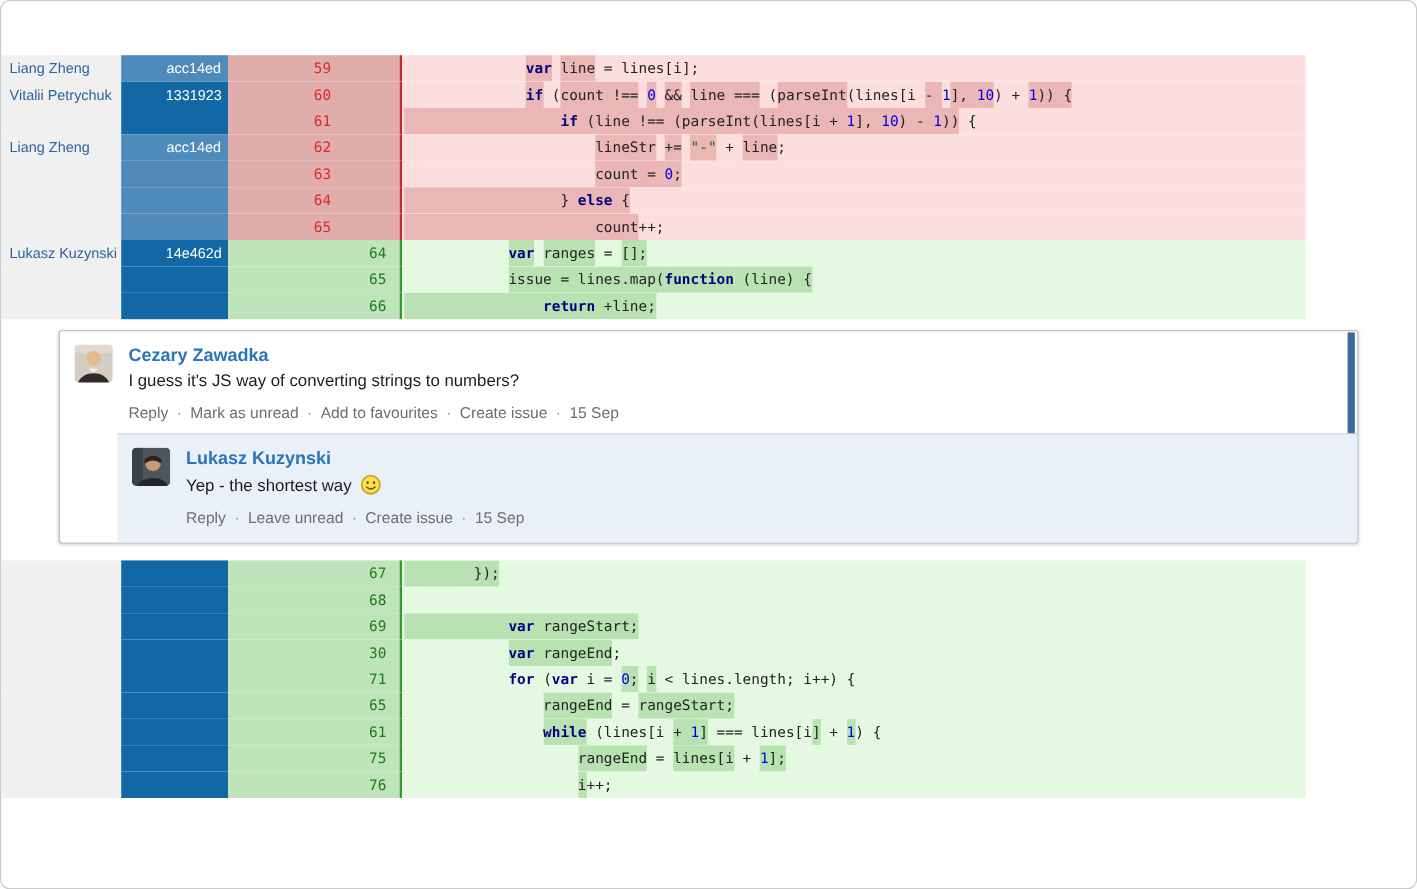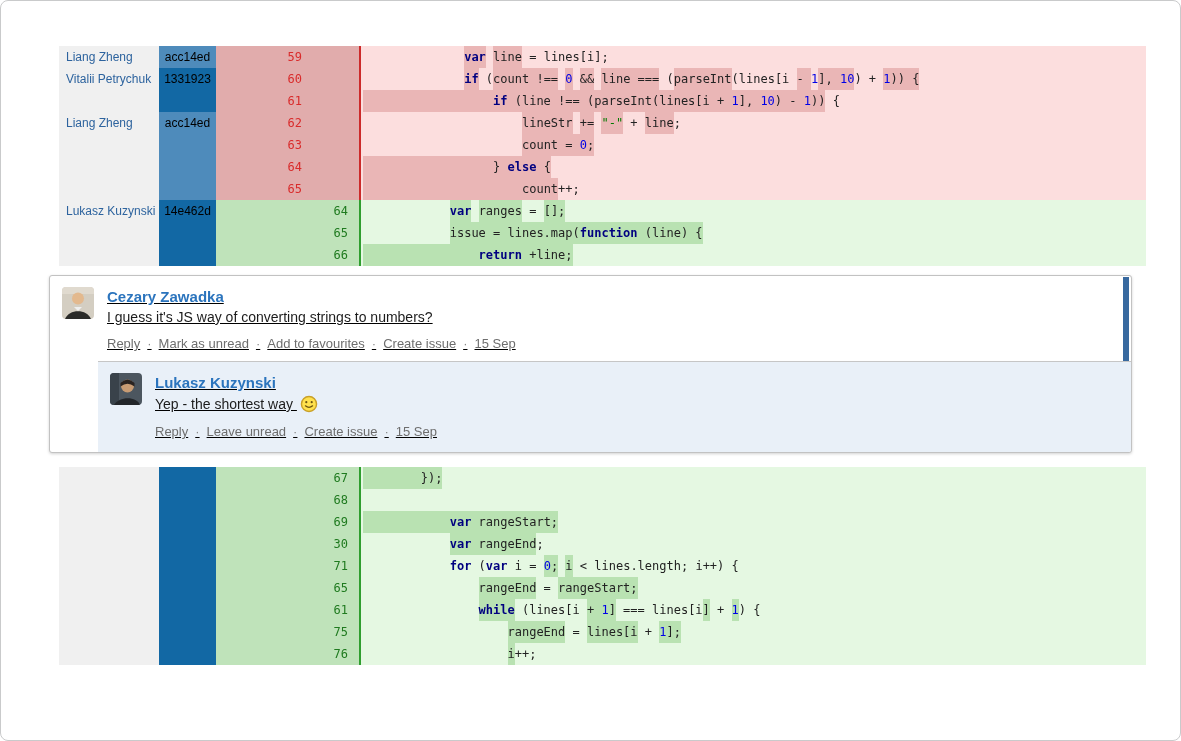--- a/index.html
+++ b/index.html
@@ -1,42 +1,42 @@
 <!DOCTYPE html>
 <html><head>
 <meta charset="utf-8">
 <style>
   html,body{margin:0;padding:0;background:#fff;}
   .page{position:relative;width:1179px;height:739px;border:1px solid #c9cacb;border-radius:8px;background:#fff;overflow:hidden;font-family:"Liberation Sans",sans-serif;}
   .content{padding-top:45px;}
 
   
-  .diff{margin-left:58px;width:1087px;font-family:"DejaVu Sans Mono",monospace;font-size:12px;}
+  .diff{width:1087px;font-family:"DejaVu Sans Mono",monospace;font-size:12px;}
   .diff-row{display:flex;height:22px;line-height:22px;}
   .cell-author{width:100px;flex:none;background:#f0f0f0;font-family:"Liberation Sans",sans-serif;font-size:12px;color:#2d639e;padding-left:7px;box-sizing:border-box;overflow:hidden;white-space:nowrap;}
-  .cell-hash{width:57px;flex:none;color:#000000;text-align:center;font-family:"Liberation Sans",sans-serif;font-size:12px;overflow:hidden;white-space:nowrap;}
+  .cell-hash{width:57px;flex:none;color:#ffffff;text-align:center;font-family:"Liberation Sans",sans-serif;font-size:12px;overflow:hidden;white-space:nowrap;padding-left:32px;}
   .hash-light{background:#4e8bbb;}
   .hash-dark{background:#1268a4;}
   .cell-gutter{width:95px;flex:none;display:flex;padding-left:48px;}
   .gut-old{width:38px;text-align:right;}
   .gut-new{flex:1;text-align:right;padding-right:11px;}
   .cell-code{flex:1;white-space:pre;color:#222;overflow:hidden;padding-left:2px;}
   .del .cell-gutter{background:#e1acac;color:#d92b2b;}
   .del .cell-code{background:#fcdede;border-left:2px solid #cc2a2a;}
   .add .cell-gutter{background:#bfe3ba;color:#1f7a1f;}
   .add .cell-code{background:#e5f8e2;border-left:2px solid #2f9e2f;}
   .cell-code span{display:inline-block;height:22px;}
   .del .h,.del .bar{background:#eab6b6;}
   .add .h,.add .bar{background:#b9e2b2;}
   .k{color:#000080;font-weight:bold;}
   .n{color:#0000e6;}
   .s{color:#007a00;}
 
   
-  .comment-card{margin:9px 48px 14px 48px;border:1px solid #c2c2c2;border-radius:3px;background:#fff;box-shadow:0 1px 3px rgba(0,0,0,.18);text-decoration:underline;}
+  .comment-card{margin:9px 48px 14px 48px;border:1px solid #c2c2c2;border-radius:3px;background:#fff;box-shadow:0 1px 3px rgba(0,0,0,.18);}
   .main-comment{position:relative;padding:11px 24px 10px 12px;display:flex;}
   .unread-bar{position:absolute;top:1px;right:2px;bottom:0;width:6px;background:#38699f;}
   .avatar{width:32px;height:32px;border-radius:4px;overflow:hidden;flex:none;margin-right:13px;}
   .avatar svg{display:block;}
   .comment-body{flex:1;min-width:0;}
   .comment-author{font-size:15px;font-weight:bold;color:#2b74bd;margin:1px 0 4px;}
   .comment-text{font-size:14px;color:#1c1c1c;margin-bottom:11px;}
   .comment-text svg{vertical-align:-4px;margin-left:3px;}
   .comment-actions{font-size:13px;color:#6e6e6e;}
   .comment-actions a{color:#6e6e6e;text-decoration:none;cursor:pointer;}

